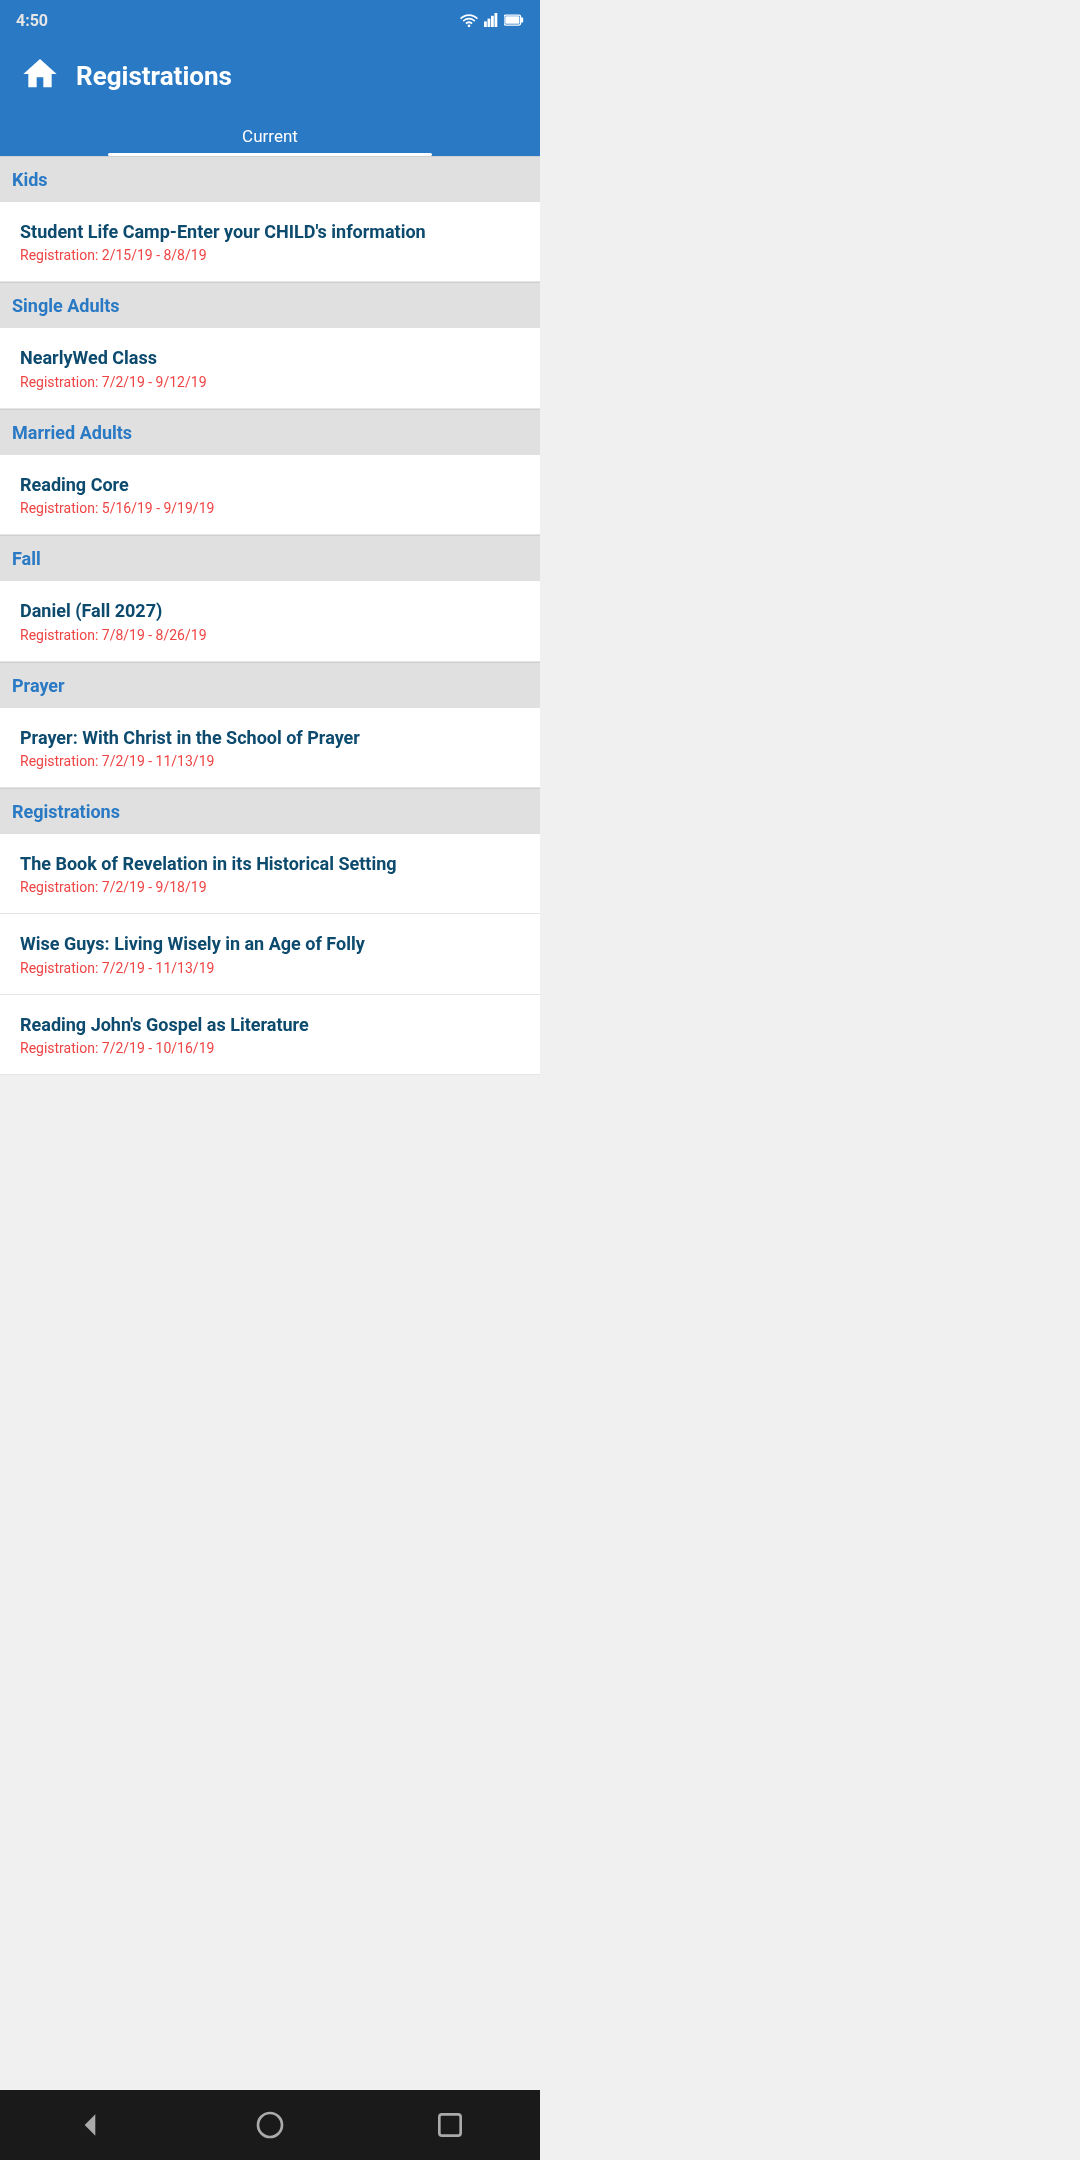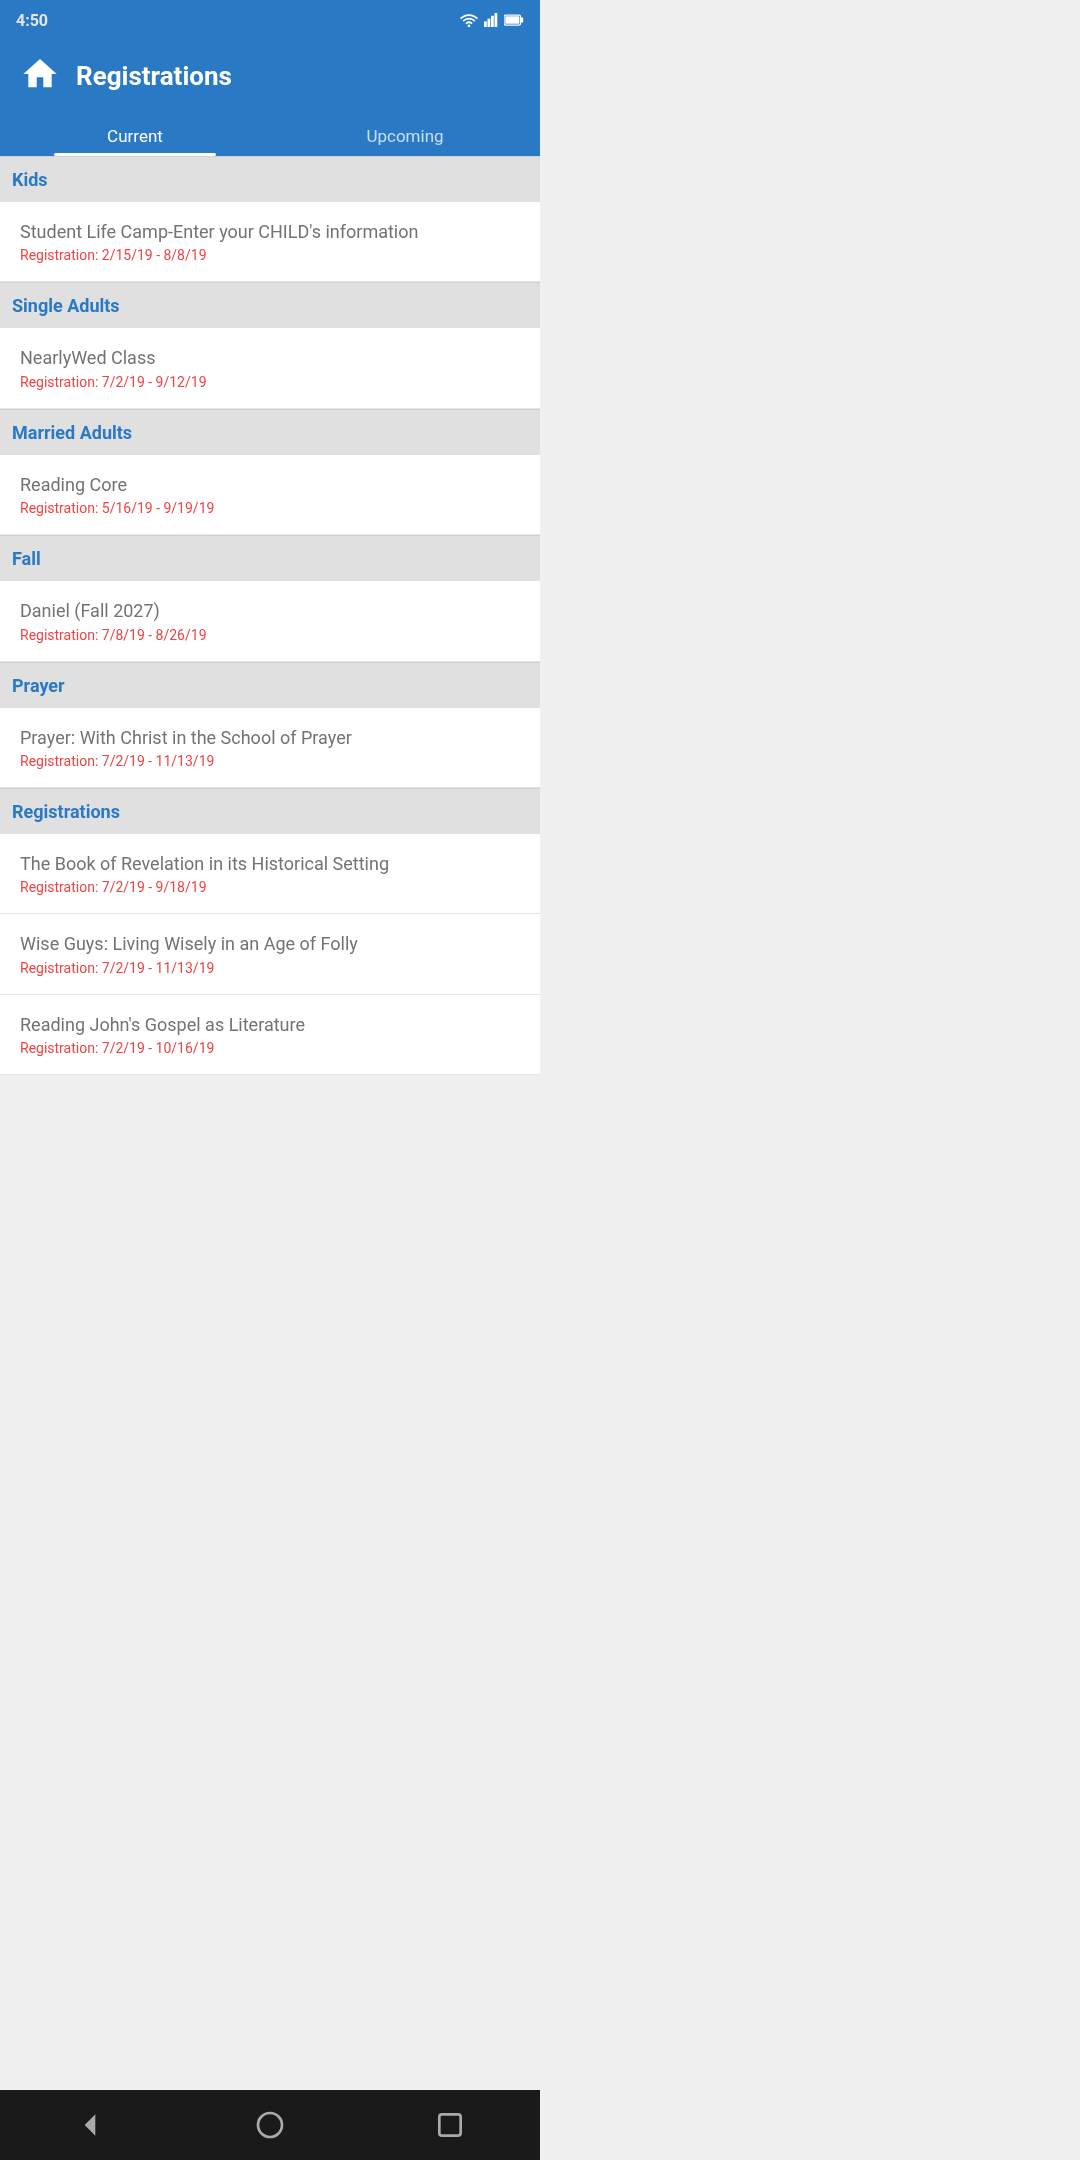--- a/index.html
+++ b/index.html
@@ -96,23 +96,24 @@
 
     
     .list-item {
       background: white;
       padding: 18px 20px;
       border-bottom: 1px solid #e5e5e5;
       cursor: pointer;
     }
     .list-item-title {
       font-size: 18px;
-      color: #737373;
+      color: #0c4a6e;
       line-height: 1.3;
       margin-bottom: 4px;
+      font-weight: bold;
     }
     .list-item-sub {
       font-size: 14px;
       color: #ef4444;
     }
 
     
     .nav-bar {
       background: #1a1a1a;
       display: flex;
@@ -170,23 +171,20 @@
       <path d="M10 20v-6h4v6h5v-8h3L12 3 2 12h3v8z"></path>
     </svg>
   </div>
   <span class="header-title">Registrations</span>
 </div>
 
 <div class="tabs">
   <div class="tab active">
     <span>Current</span>
   </div>
-  <div class="tab inactive">
-    <span>Upcoming</span>
-  </div>
 </div>
 
 <div style="padding-bottom:70px;">
 
   <div class="section-header">
     <span class="section-header-text">Kids</span>
   </div>
   <div class="list-item">
     <div class="list-item-title">Student Life Camp-Enter your CHILD's information</div>
     <div class="list-item-sub">Registration: 2/15/19 - 8/8/19</div>

